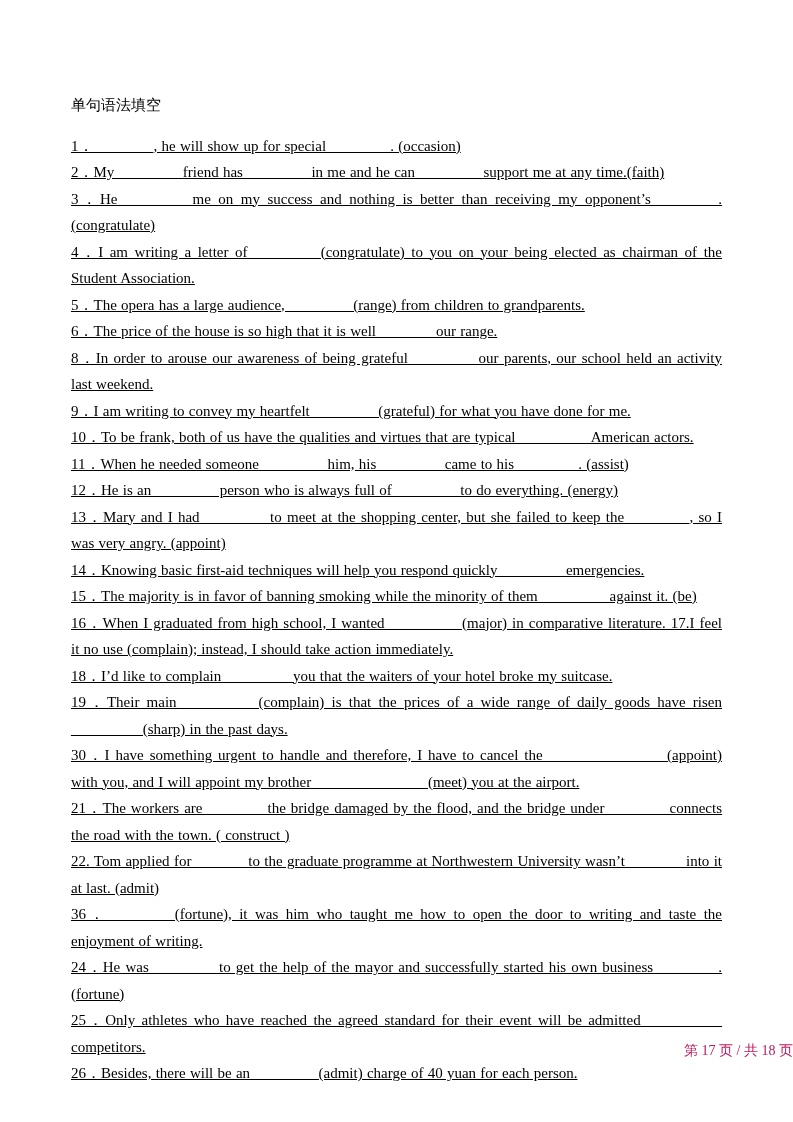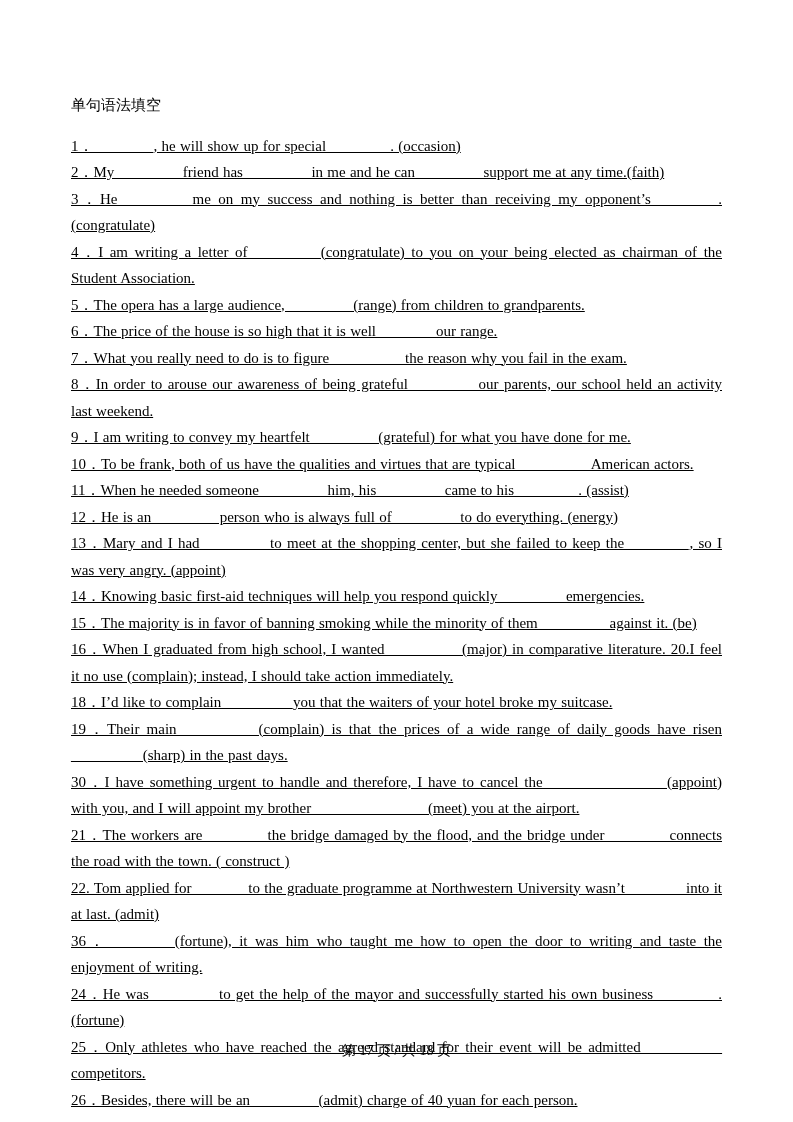--- a/index.html
+++ b/index.html
@@ -32,49 +32,48 @@
     text-align: justify;
     text-justify: inter-word;
     word-spacing: 0.5px;
     text-decoration: underline;
   }
   .footer {
     position: absolute;
     left: 0;
     right: 0;
     bottom: 62px;
-    text-align: center;
+    text-align: right;
     font-size: 14px;
     line-height: 18px;
-    color: #000000;
+    color: #be185d;
   }
 </style>
 </head>
 <body>
 
 <div class="page">
   <h1 class="title">单句语法填空</h1>
 
   <div class="items">
       <p class="item">1．________, he will show up for special ________. (occasion)</p>
       <p class="item">2．My ________ friend has ________ in me and he can ________ support me at any time.(faith)</p>
       <p class="item">3．He ________ me on my success and nothing is better than receiving my opponent’s ________. (congratulate)</p>
       <p class="item">4．I am writing a letter of ________ (congratulate) to you on your being elected as chairman of the Student Association.</p>
       <p class="item">5．The opera has a large audience, ________ (range) from children to grandparents.</p>
       <p class="item">6．The price of the house is so high that it is well________our range.</p>
-      <p class="item">7．What you really need to do is to figure _________ the reason why you fail in the exam.</p>
       <p class="item">8．In order to arouse our awareness of being grateful ________ our parents, our school held an activity last weekend.</p>
       <p class="item">9．I am writing to convey my heartfelt ________ (grateful) for what you have done for me.</p>
       <p class="item">10．To be frank, both of us have the qualities and virtues that are typical _________ American actors.</p>
       <p class="item">11．When he needed someone ________ him, his ________ came to his ________. (assist)</p>
       <p class="item">12．He is an ________ person who is always full of ________ to do everything. (energy)</p>
       <p class="item">13．Mary and I had ________ to meet at the shopping center, but she failed to keep the ________, so I was very angry. (appoint)</p>
       <p class="item">14．Knowing basic first-aid techniques will help you respond quickly ________ emergencies.</p>
       <p class="item">15．The majority is in favor of banning smoking while the minority of them _________against it. (be)</p>
-      <p class="item">16．When I graduated from high school, I wanted _________ (major) in comparative literature. 20.I feel it no use (complain); instead, I should take action immediately.</p>
+      <p class="item">16．When I graduated from high school, I wanted _________ (major) in comparative literature. 17.I feel it no use (complain); instead, I should take action immediately.</p>
       <p class="item">18．I’d like to complain _________you that the waiters of your hotel broke my suitcase.</p>
       <p class="item">19．Their main _________ (complain) is that the prices of a wide range of daily goods have risen _________ (sharp) in the past days.</p>
       <p class="item">30．I have something urgent to handle and therefore, I have to cancel the _______________ (appoint) with you, and I will appoint my brother_______________ (meet) you at the airport.</p>
       <p class="item">21．The workers are________ the bridge damaged by the flood, and the bridge under________ connects the road with the town. ( construct )</p>
       <p class="item">22. Tom applied for _______to the graduate programme at Northwestern University wasn’t _______ into it at last. (admit)</p>
       <p class="item">36．________ (fortune), it was him who taught me how to open the door to writing and taste the enjoyment of writing.</p>
       <p class="item">24．He was ________ to get the help of the mayor and successfully started his own business ________. (fortune)</p>
       <p class="item">25．Only athletes who have reached the agreed standard for their event will be admitted __________ competitors.</p>
       <p class="item">26．Besides, there will be an ________ (admit) charge of 40 yuan for each person.</p>
     </div>

